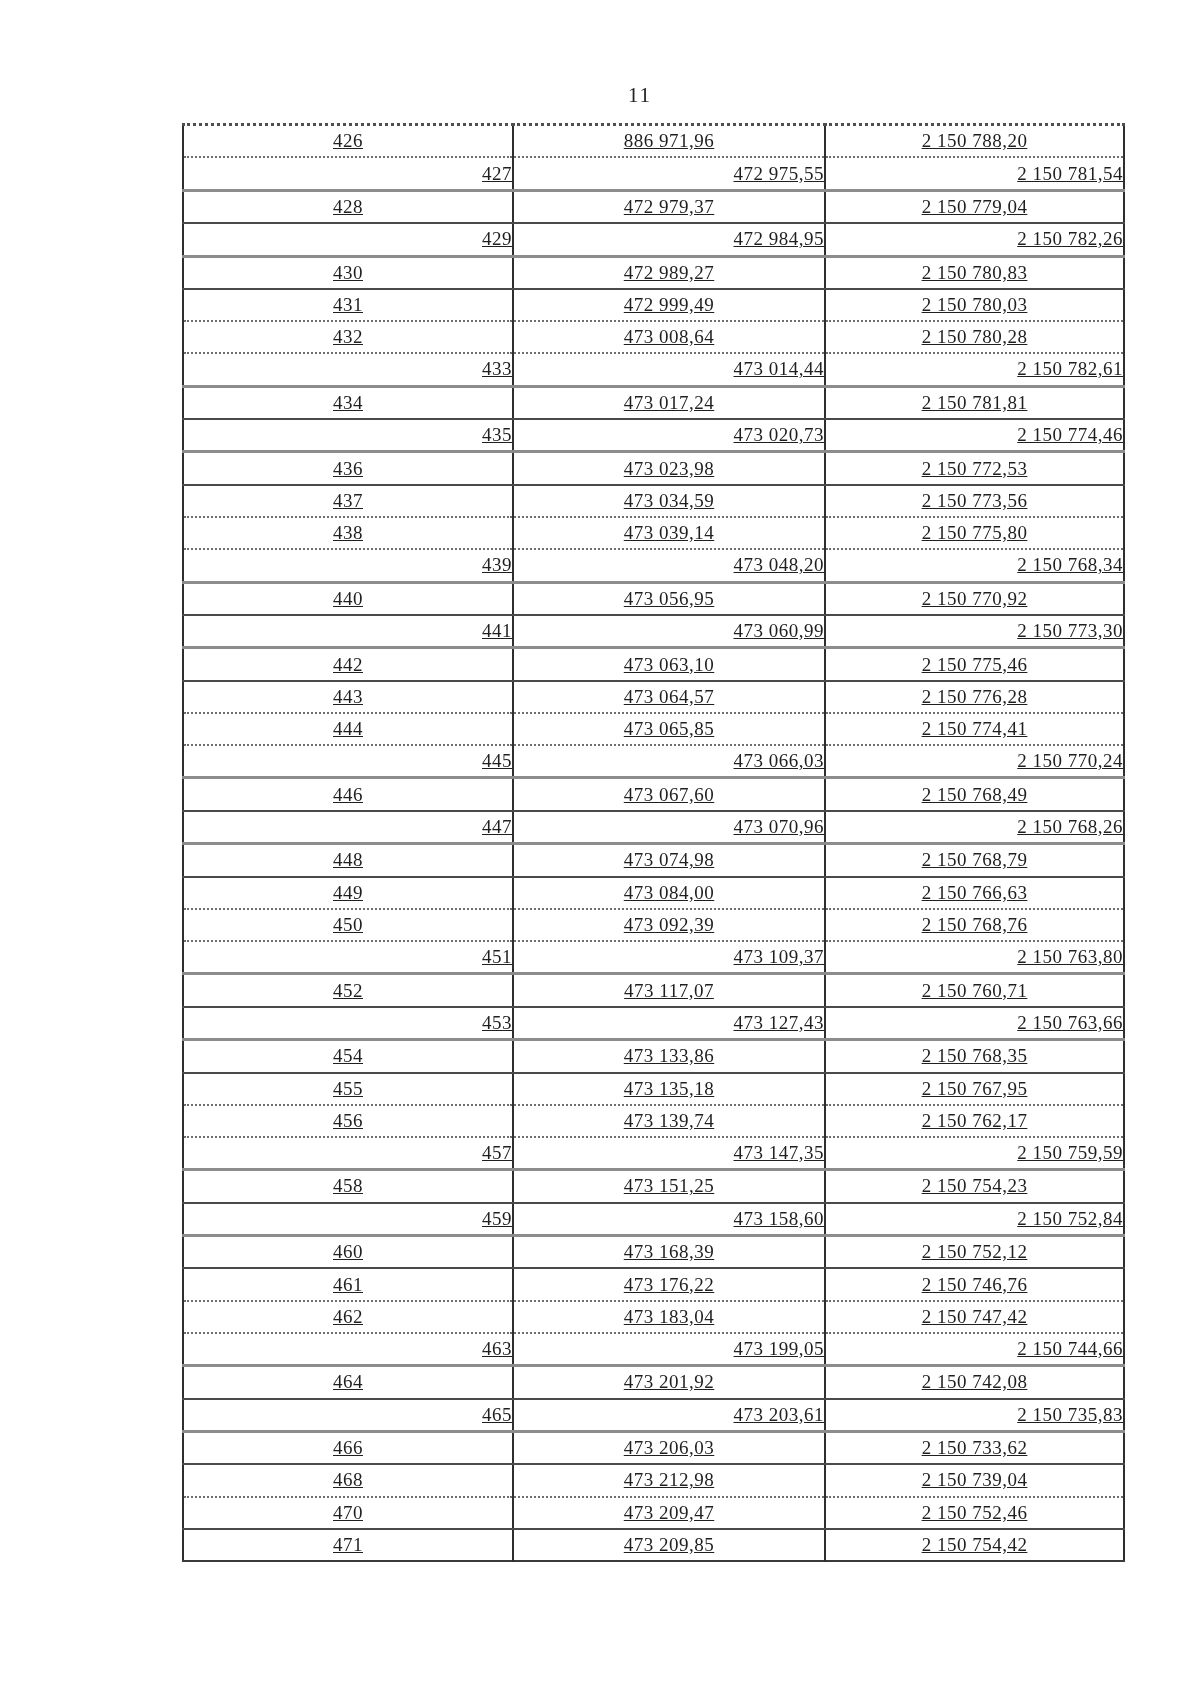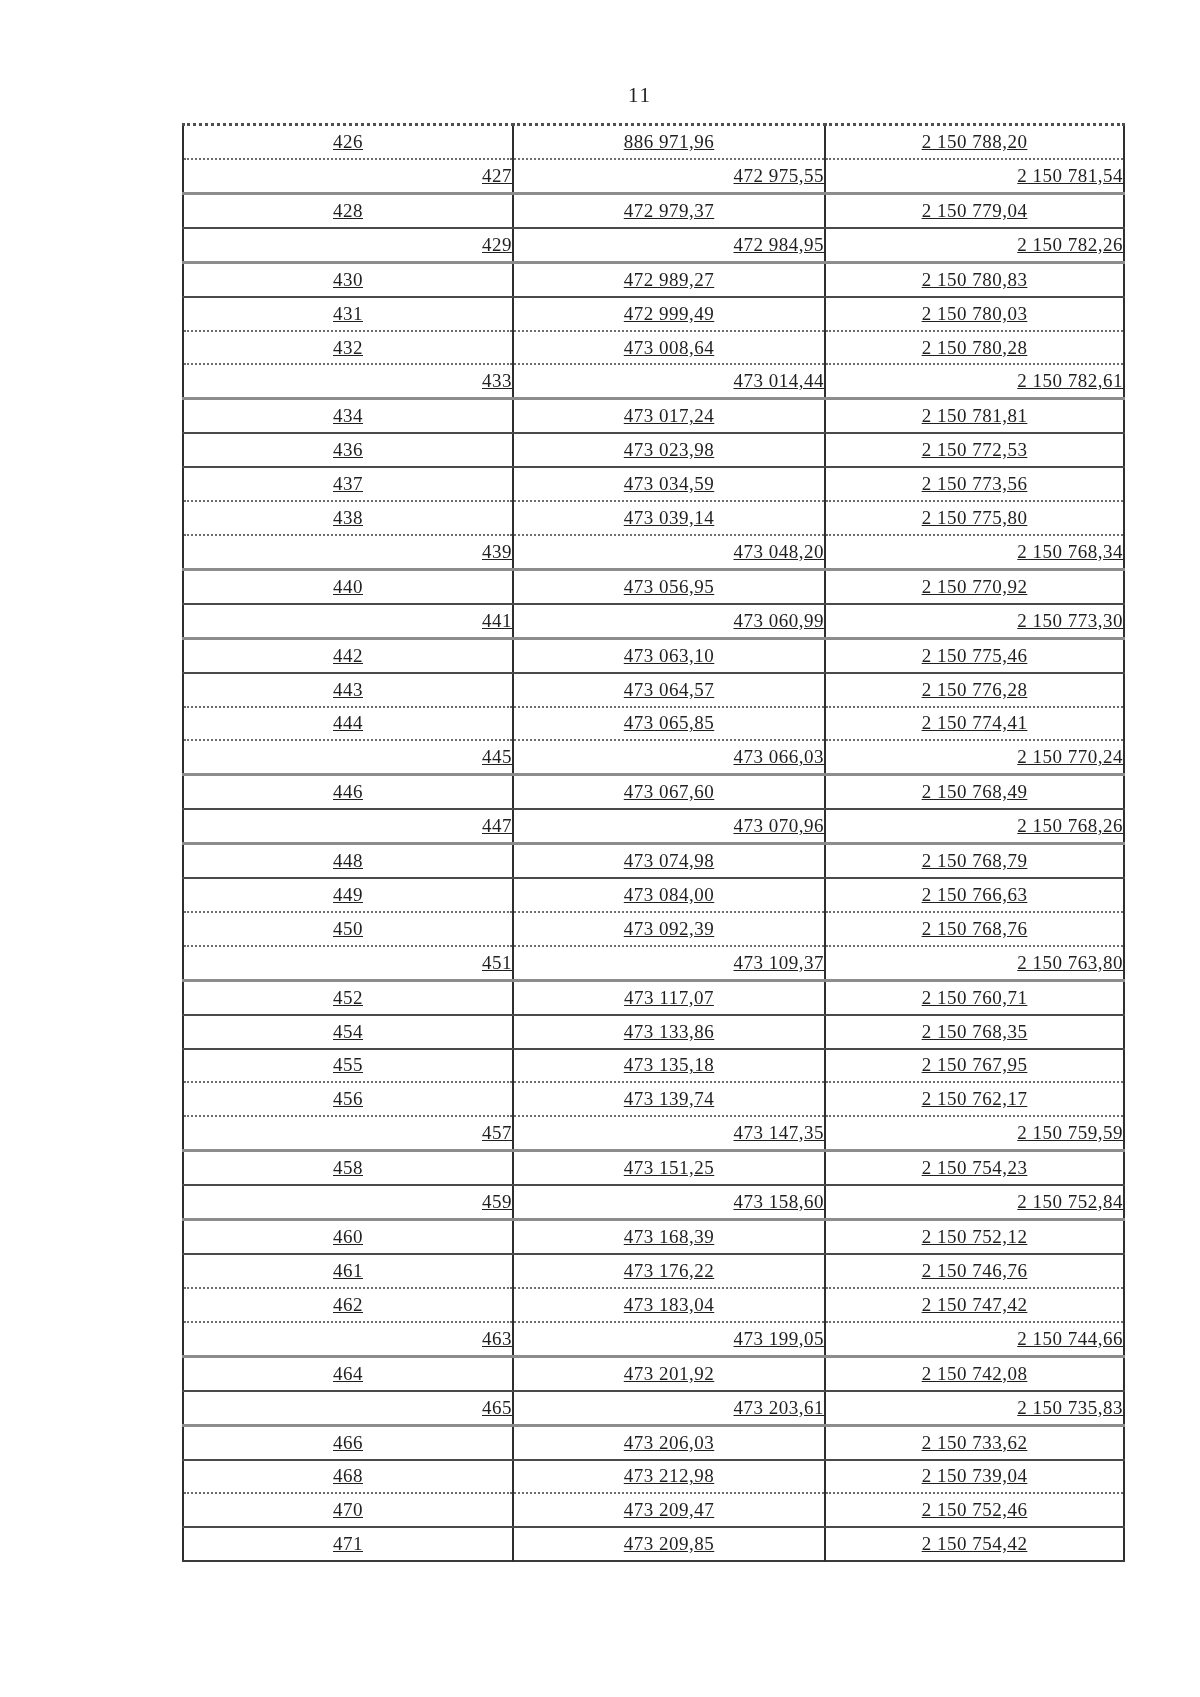--- a/index.html
+++ b/index.html
@@ -106,20 +106,25 @@
       <tr class="sep-thick">
         <td>433</td>
         <td>473 014,44</td>
         <td>2 150 782,61</td>
       </tr>
       <tr class="sep-thin">
         <td>434</td>
         <td>473 017,24</td>
         <td>2 150 781,81</td>
       </tr>
+      <tr class="sep-thick">
+        <td>435</td>
+        <td>473 020,73</td>
+        <td>2 150 774,46</td>
+      </tr>
       <tr class="sep-thin">
         <td>436</td>
         <td>473 023,98</td>
         <td>2 150 772,53</td>
       </tr>
       <tr class="sep-dotted">
         <td>437</td>
         <td>473 034,59</td>
         <td>2 150 773,56</td>
       </tr>
@@ -190,20 +195,25 @@
       </tr>
       <tr class="sep-thick">
         <td>451</td>
         <td>473 109,37</td>
         <td>2 150 763,80</td>
       </tr>
       <tr class="sep-thin">
         <td>452</td>
         <td>473 117,07</td>
         <td>2 150 760,71</td>
+      </tr>
+      <tr class="sep-thick">
+        <td>453</td>
+        <td>473 127,43</td>
+        <td>2 150 763,66</td>
       </tr>
       <tr class="sep-thin">
         <td>454</td>
         <td>473 133,86</td>
         <td>2 150 768,35</td>
       </tr>
       <tr class="sep-dotted">
         <td>455</td>
         <td>473 135,18</td>
         <td>2 150 767,95</td>

